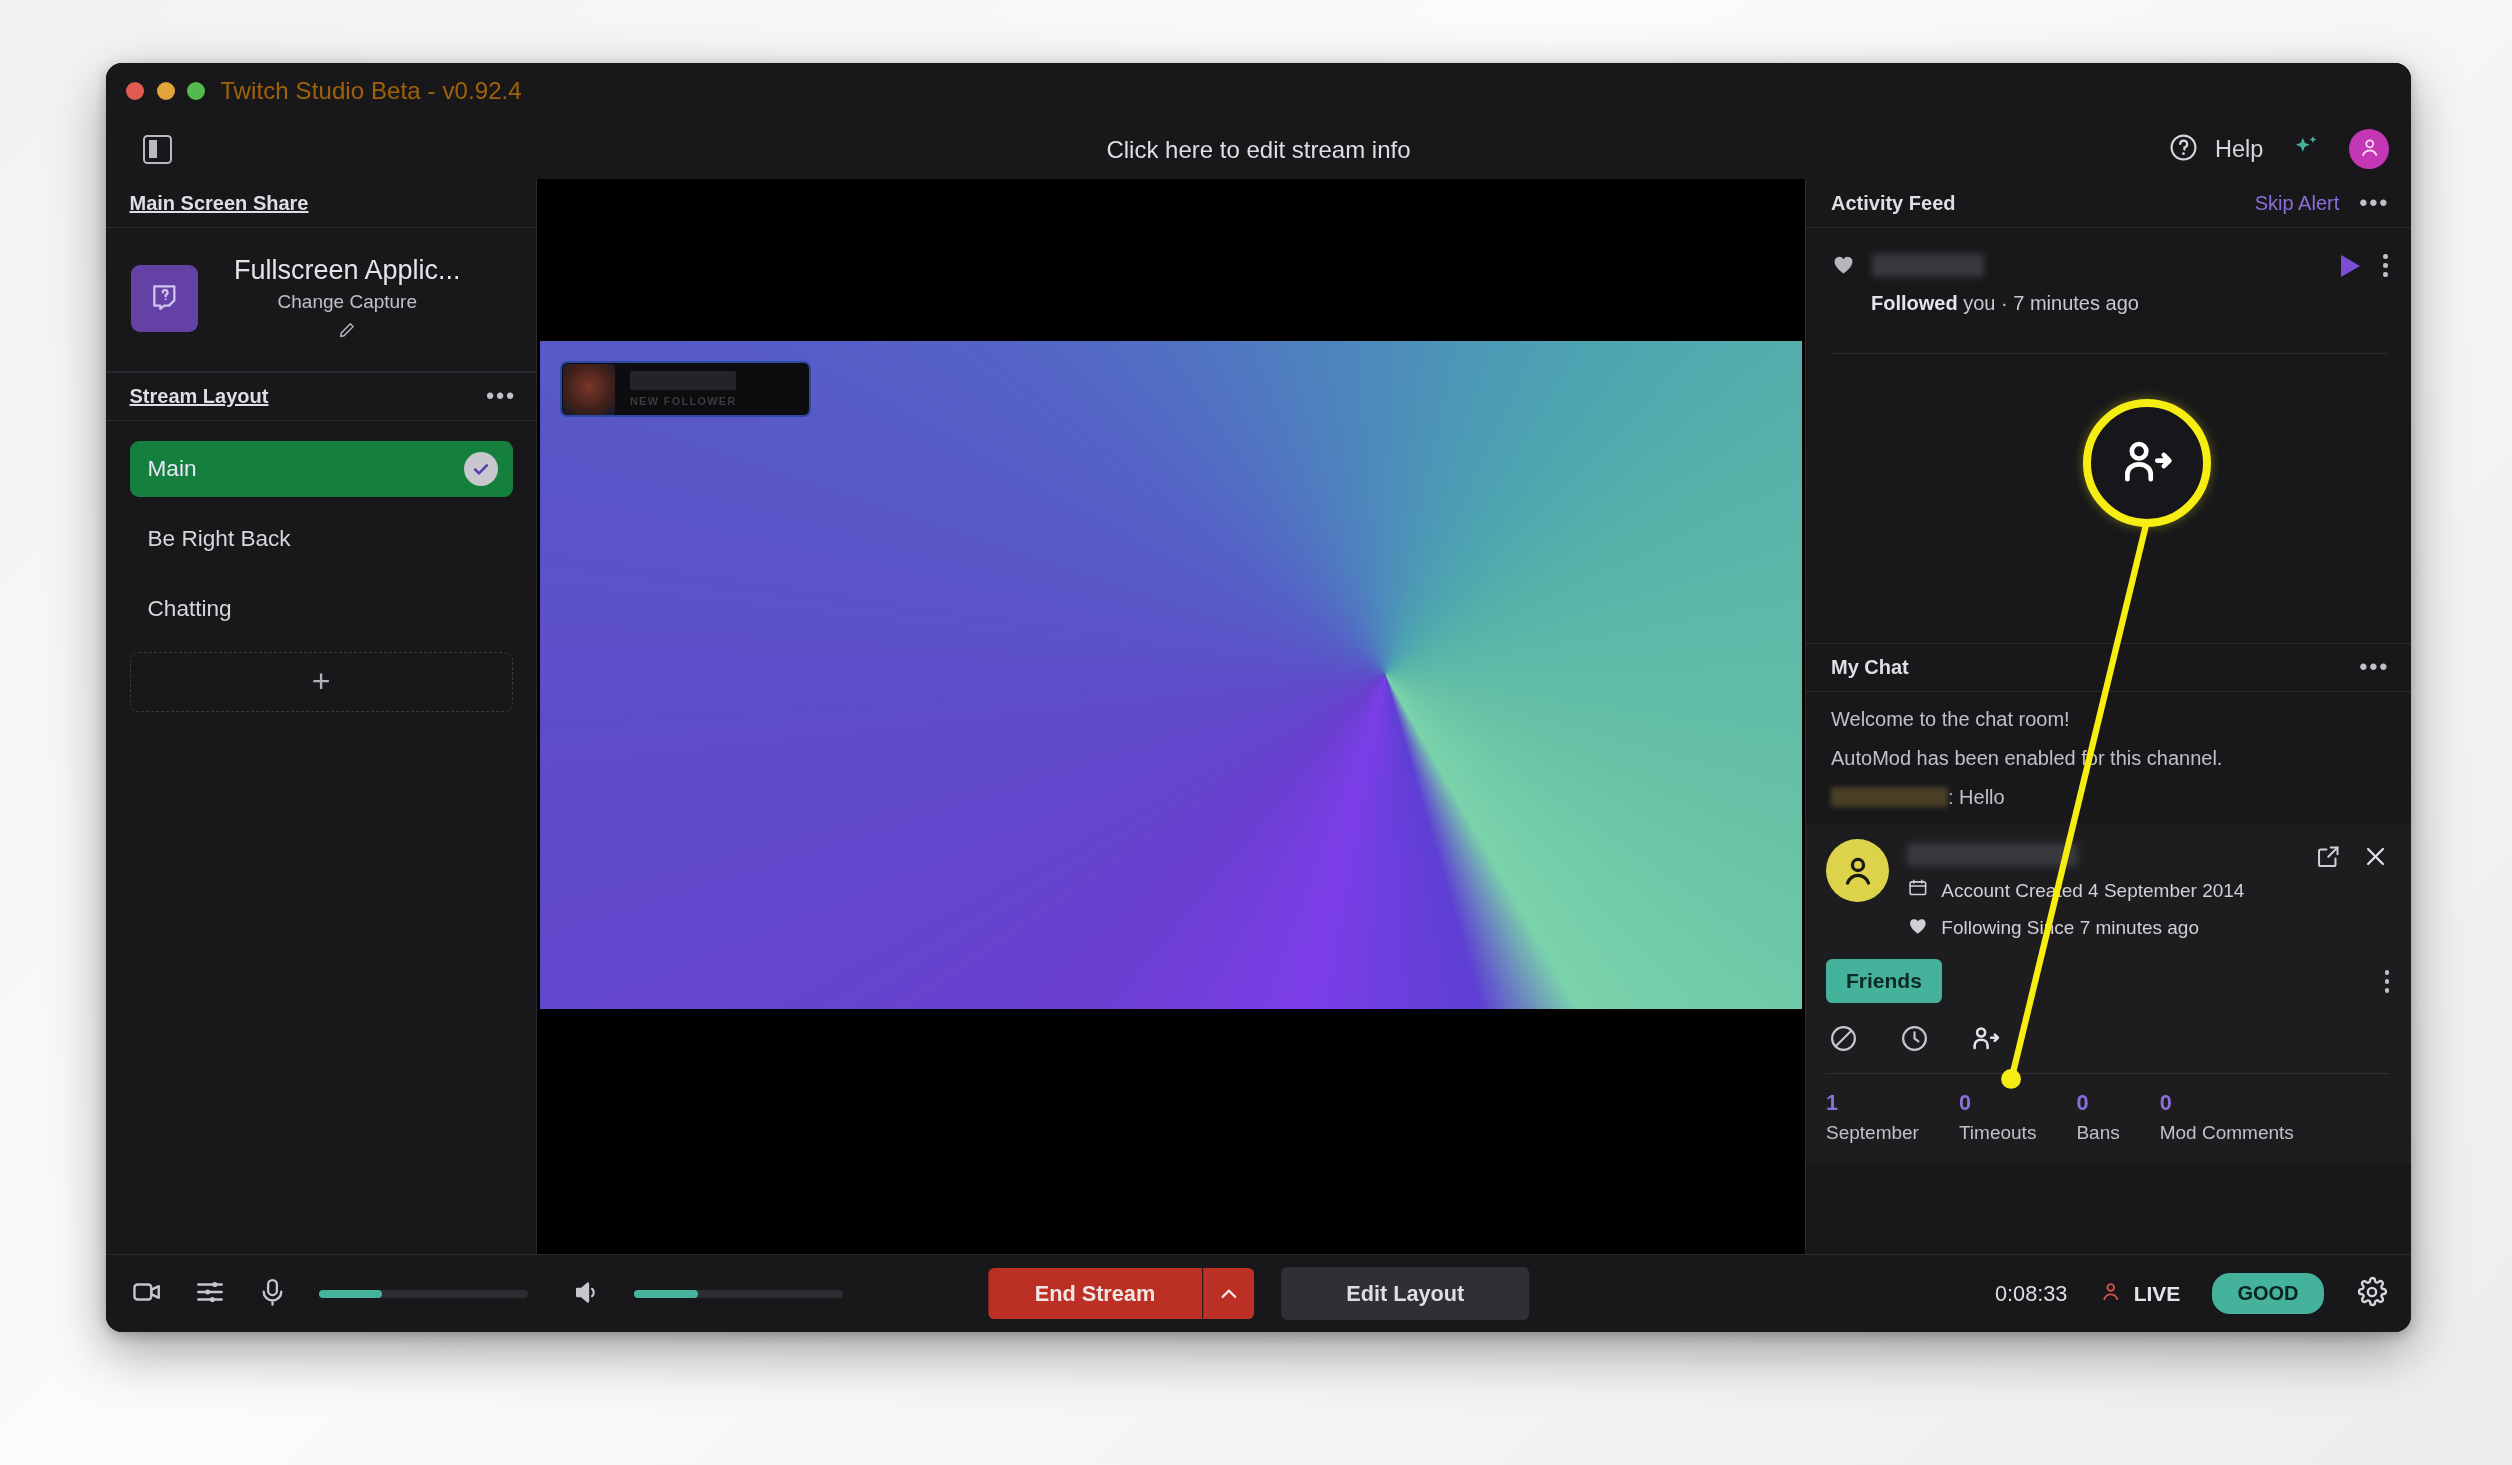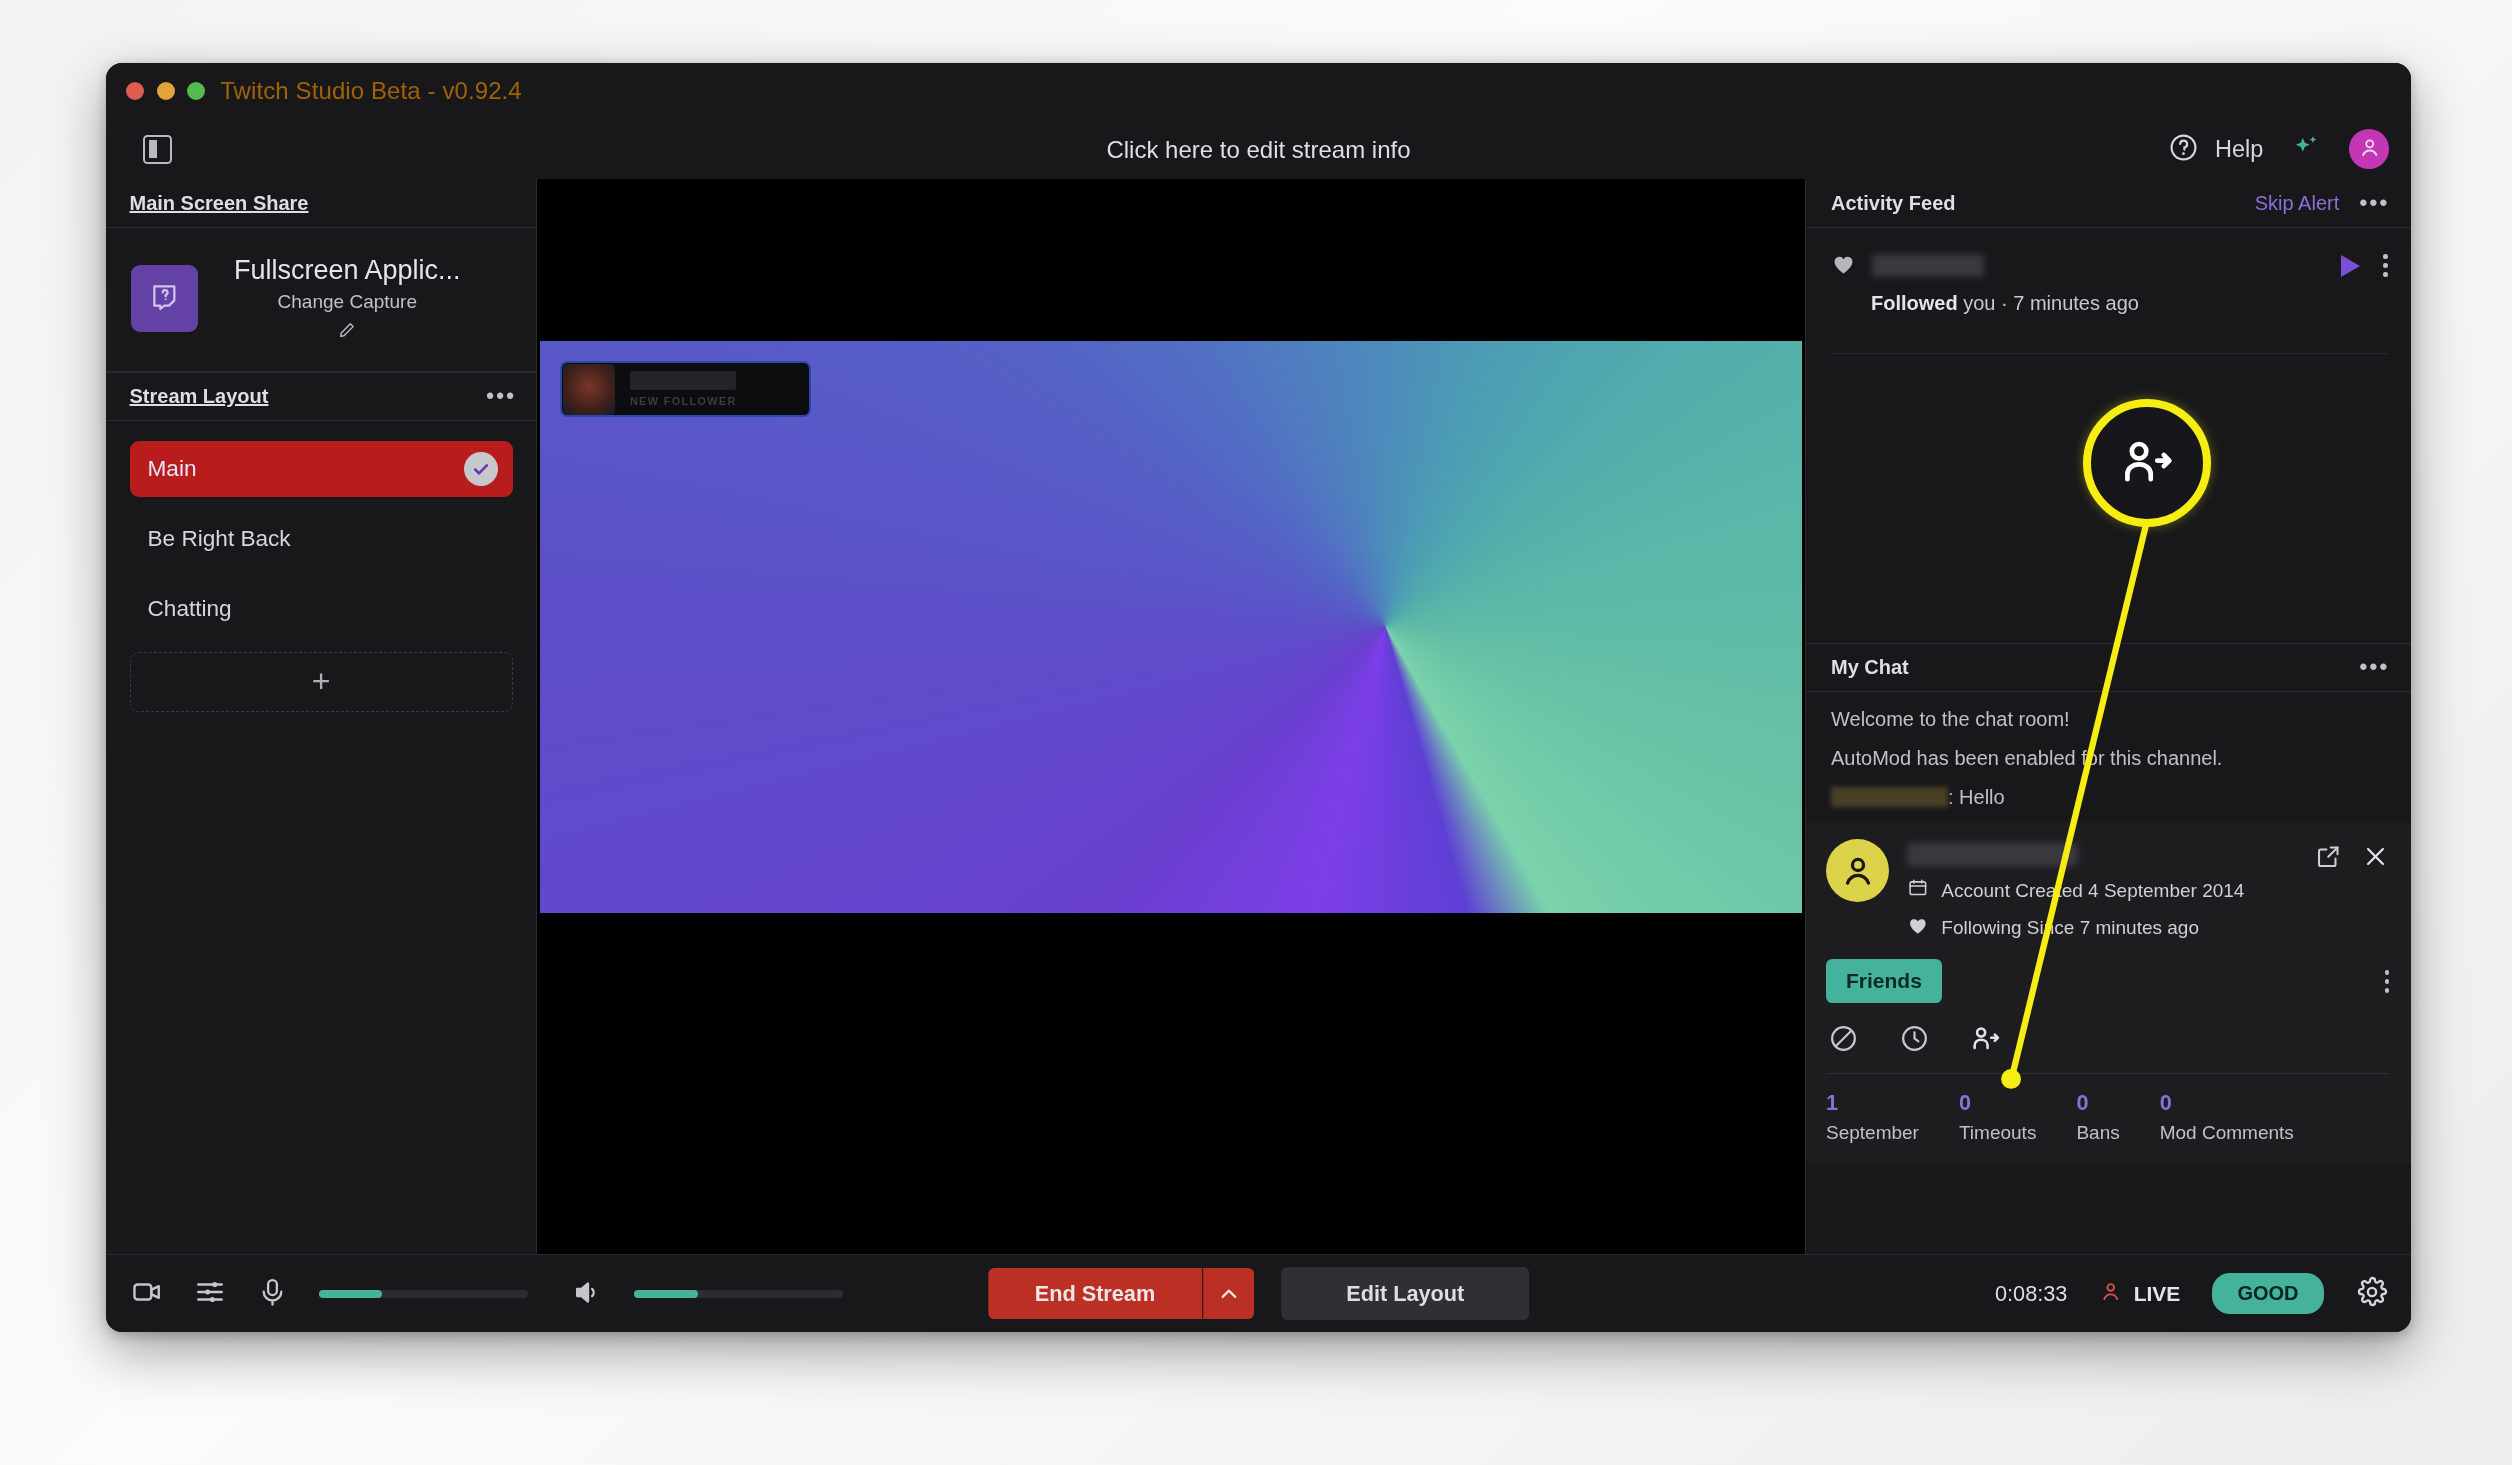--- a/index.html
+++ b/index.html
@@ -130,36 +130,36 @@
   }
 
   .layout-list { padding: 20px 23.5px 0 23.5px; }
   .layout-item {
     height: 56px; border-radius: 9px;
     display: flex; align-items: center;
     padding: 0 14.4px 0 18px;
     color: #d6d6db; font-size: 22.6px;
     margin-bottom: 14.4px; cursor: pointer;
   }
-  .layout-item.active { background: #b91c1c; color: #e9e5f8; }
+  .layout-item.active { background: #15803d; color: #e9e5f8; }
   .check-badge {
     margin-left: auto; width: 34px; height: 34px; border-radius: 50%;
     background: #c7c7cd; display: flex; align-items: center; justify-content: center;
   }
   .layout-add {
     height: 60px; border: 1.8px dashed #3a3a40; border-radius: 9px;
     display: flex; align-items: center; justify-content: center;
     color: #b0b0b8; font-size: 32px; cursor: pointer; margin-top: 12.6px;
   }
 
   
   .center { flex: 1 1 auto; background: #000; position: relative; min-width: 0; }
   .preview-canvas {
     position: absolute; left: 2.7px; right: 2.7px;
-    top: 162px; height: 572px;
+    top: 162px; height: 668px;
     background:
       conic-gradient(from 224deg at 67% 50%,
         #6a3fd0 0deg, #5d4ec9 46deg, #5463c6 86deg,
         #4d86bd 128deg, #4c9fb3 160deg, #55b2a9 196deg,
         #69c3a6 250deg, #7ad3ab 286deg, #5e3fd4 300deg,
         #7c3ee8 330deg, #6a3fd0 360deg);
   }
   .alert-box {
     position: absolute; left: 20px; top: 20px;
     width: 251px; height: 56px;

